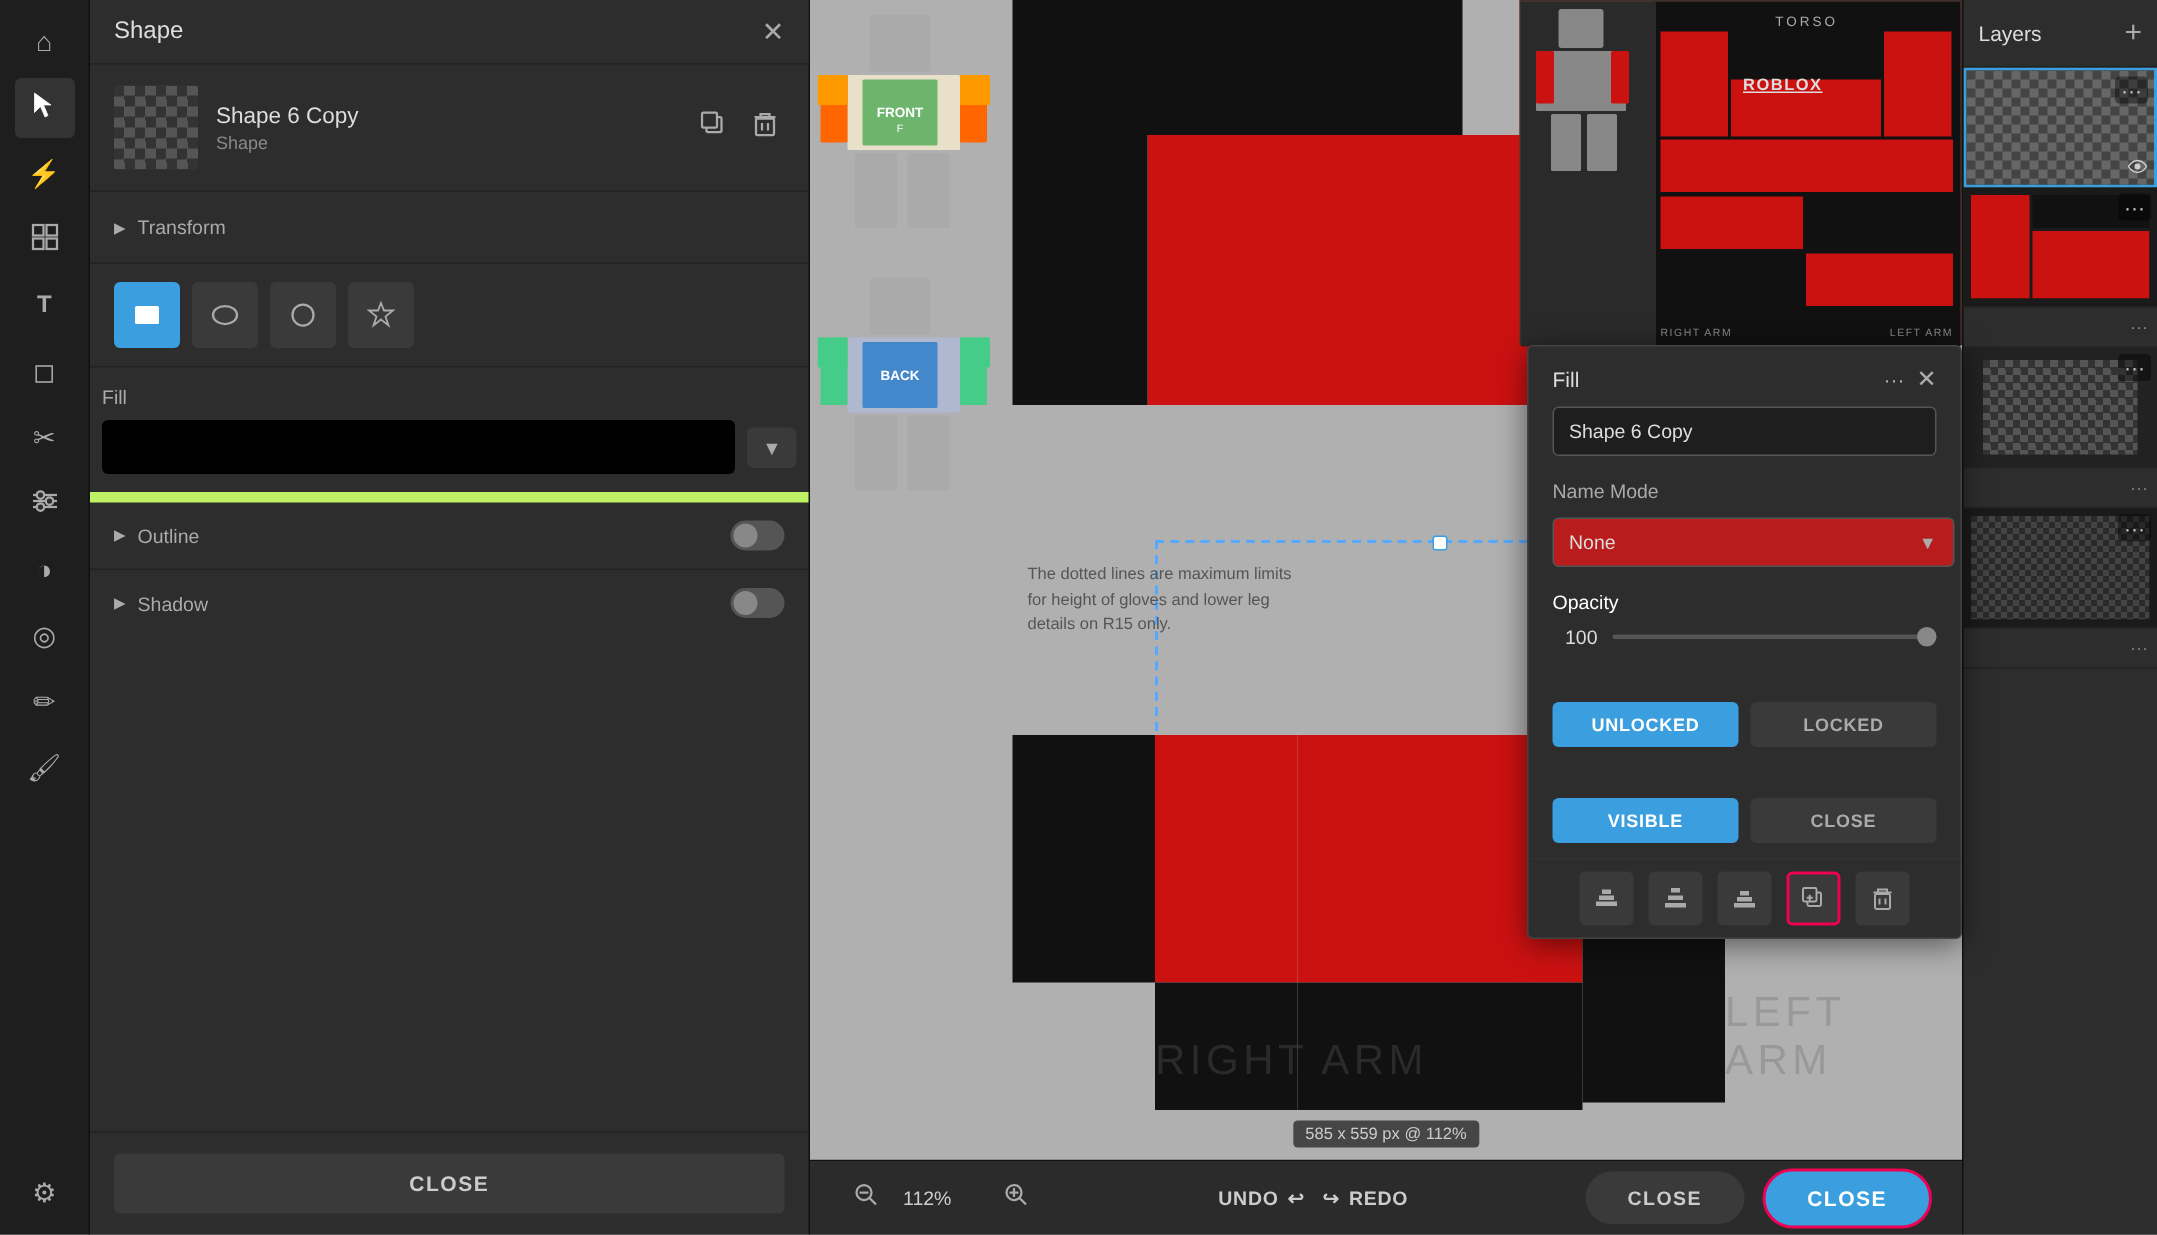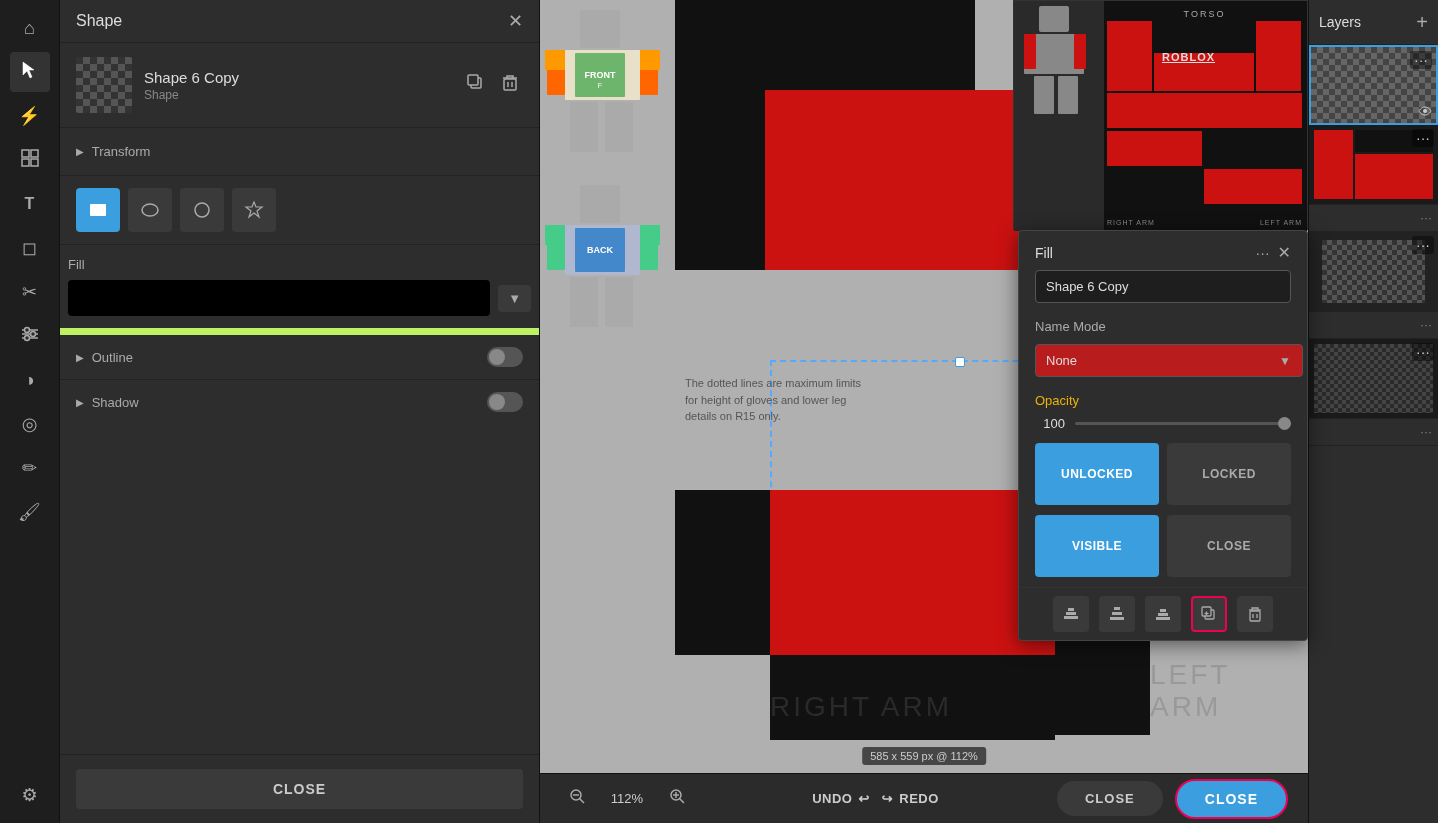--- a/index.html
+++ b/index.html
@@ -244,21 +244,20 @@
       border: none;
       color: #aaa;
       font-size: 18px;
       cursor: pointer;
       padding: 4px 8px;
     }
     #zoom-level {
       color: #ccc;
       font-size: 13px;
       min-width: 50px;
-      text-align: center;
     }
     #canvas-actions {
       display: flex;
       align-items: center;
       gap: 12px;
     }
     #undo-btn, #redo-btn {
       background: none;
       border: none;
       color: #ccc;
@@ -407,21 +406,21 @@
       flex: 1;
       background: #b91c1c;
       border: 1px solid #555;
       color: #ddd;
       padding: 8px 10px;
       border-radius: 4px;
       font-size: 13px;
       appearance: none;
     }
     #popup-blend-arrow { color: #aaa; margin-left: -24px; pointer-events: none; font-size: 12px; }
-    #popup-opacity-label { padding: 4px 16px; font-size: 13px; color: #eab308; }
+    #popup-opacity-label { padding: 4px 16px; font-size: 13px; color: #ffffff; }
     #popup-opacity-row {
       margin: 4px 16px 12px;
       display: flex;
       align-items: center;
       gap: 10px;
     }
     #popup-opacity-val { font-size: 13px; color: #ddd; min-width: 30px; text-align: right; }
     #popup-opacity-slider {
       flex: 1;
       height: 3px;
@@ -440,27 +439,28 @@
     }
 
     
     #popup-lock-row {
       display: flex;
       gap: 8px;
       margin: 0 16px 10px;
     }
     .popup-state-btn {
       flex: 1;
-      padding: 24px;
+      padding: 8px;
       border: none;
       border-radius: 4px;
       font-size: 12px;
       font-weight: bold;
       cursor: pointer;
       letter-spacing: 0.5px;
+      margin-top: 24px;
     }
     .popup-state-btn.active { background: #3b9ede; color: #fff; }
     .popup-state-btn.inactive { background: #3a3a3a; color: #aaa; }
 
     
     #popup-actions-row {
       display: flex;
       justify-content: center;
       gap: 10px;
       padding: 8px 16px;

